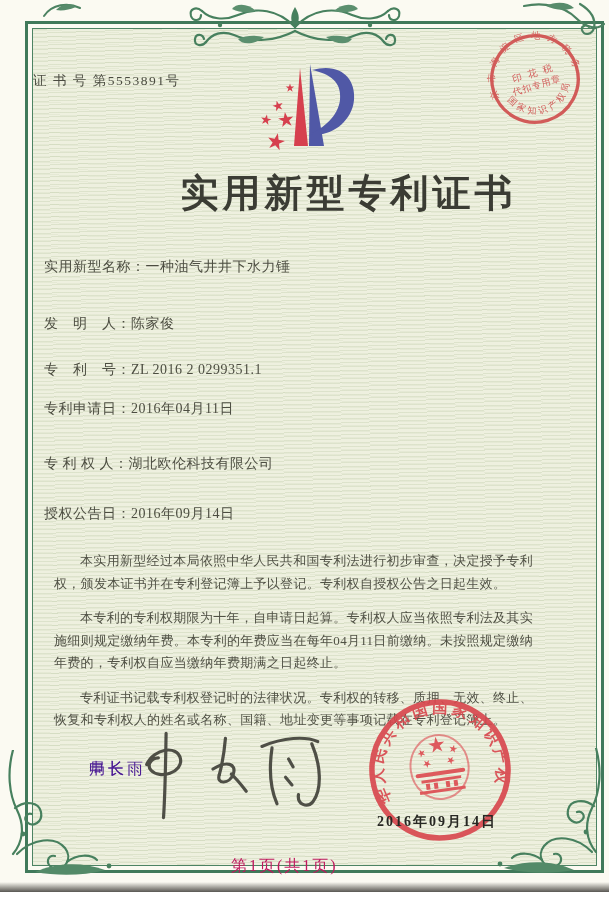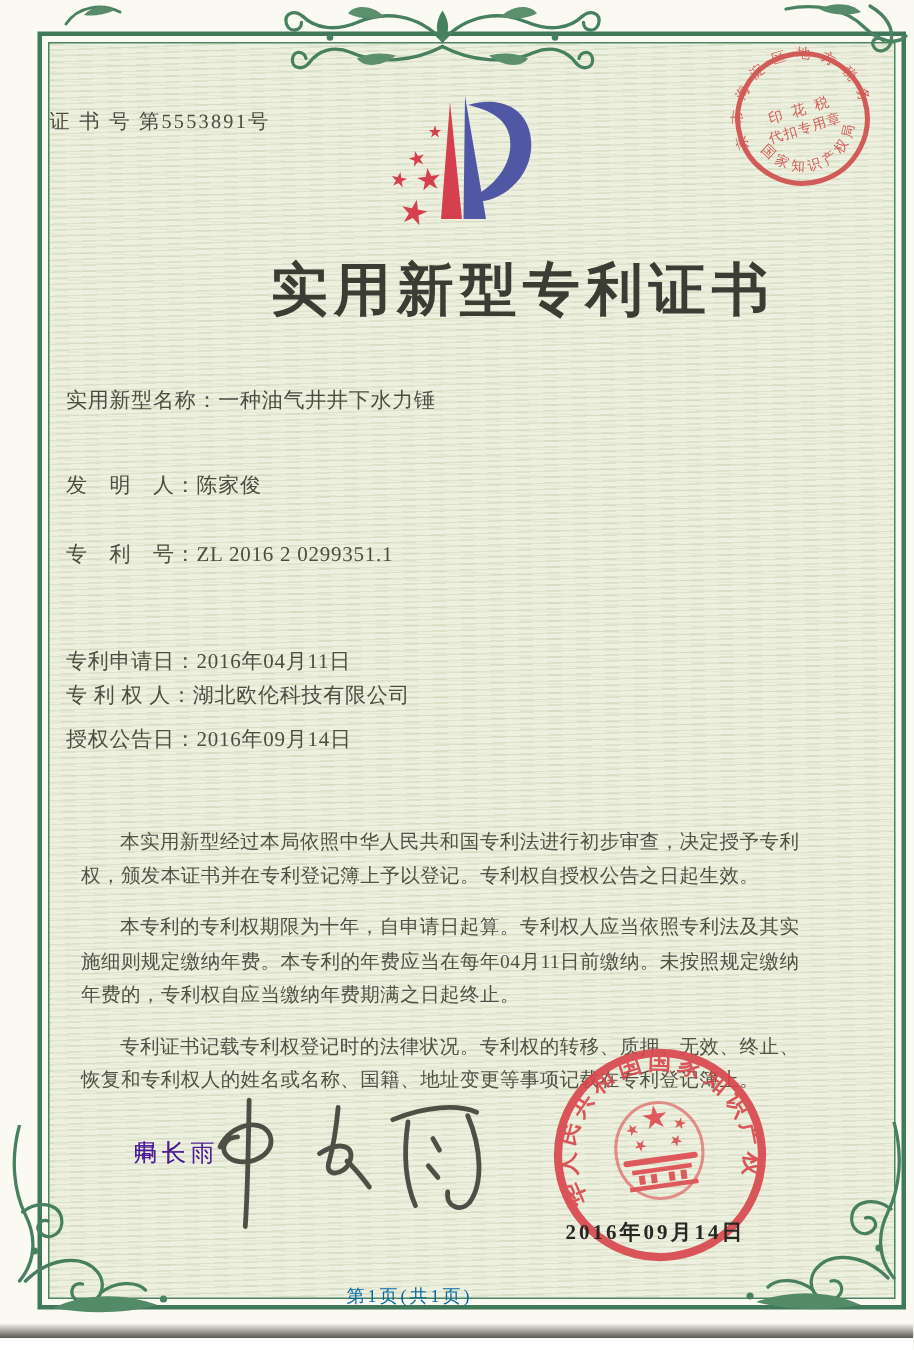--- a/index.html
+++ b/index.html
@@ -28,21 +28,21 @@
 
   .paras{left:42px;top:538px;width:503px;font-size:13px;line-height:22.5px;
     letter-spacing:.3px;color:#50514五;color:#505145;text-align:justify;}
   .paras p{margin:12px;text-indent:2em;}
 
   .signer{left:57px;font-size:16px;letter-spacing:3px;color:#4c1d95;margin-left:32px;}
 
   .seal-date{left:377px;top:813px;font-size:14px;font-weight:600;letter-spacing:2px;
     color:#272723;z-index:6;}
 
-  .footer{left:231px;top:856px;font-size:12px;letter-spacing:2px;color:#0369a1;}
+  .footer{left:231px;top:856px;font-size:16px;letter-spacing:2px;color:#be185d;}
 
   .stamp{left:487px;top:31px;width:96px;height:96px;transform:rotate(-17deg);opacity:.88;z-index:5;}
   .bigseal{left:367px;top:697px;width:146px;height:146px;transform:rotate(-8deg);opacity:.9;z-index:5;}
   .signature{left:135px;top:718px;width:195px;height:100px;transform:rotate(-3deg);z-index:4;}
   .logo{left:252px;top:60px;width:104px;height:96px;}
 
   .scan-edge{left:0;bottom:0;width:100%;height:10px;z-index:9;
     background:linear-gradient(180deg, rgba(86,84,78,0) 0%, rgba(86,84,78,.55) 55%, rgba(60,58,54,.85) 100%);}
 </style>
 </head>
@@ -135,27 +135,27 @@
 
   <div class="abs field" style="top:315px;">
     <span class="lbl">发　明　人：</span><span class="val">陈家俊</span>
   </div>
   <div class="abs field" style="top:258px;">
     <span class="lbl">实用新型名称：</span><span class="val">一种油气井井下水力锤</span>
   </div>
   <div class="abs field" style="top:361px;">
     <span class="lbl">专　利　号：</span><span class="val">ZL 2016 2 0299351.1</span>
   </div>
-  <div class="abs field" style="top:432px;">
+  <div class="abs field" style="top:400px;">
     <span class="lbl">专利申请日：</span><span class="val">2016年04月11日</span>
   </div>
   <div class="abs field" style="top:455px;">
     <span class="lbl">专 利 权 人：</span><span class="val">湖北欧伦科技有限公司</span>
   </div>
-  <div class="abs field" style="top:484px;text-align:center;">
+  <div class="abs field" style="top:505px;text-align:center;">
     <span class="lbl">授权公告日：</span><span class="val">2016年09月14日</span>
   </div>
 
   <div class="abs paras">
     <p>本实用新型经过本局依照中华人民共和国专利法进行初步审查，决定授予专利权，颁发本证书并在专利登记簿上予以登记。专利权自授权公告之日起生效。</p>
     <p>本专利的专利权期限为十年，自申请日起算。专利权人应当依照专利法及其实施细则规定缴纳年费。本专利的年费应当在每年04月11日前缴纳。未按照规定缴纳年费的，专利权自应当缴纳年费期满之日起终止。</p>
     <p>专利证书记载专利权登记时的法律状况。专利权的转移、质押、无效、终止、恢复和专利权人的姓名或名称、国籍、地址变更等事项记载在专利登记簿上。</p>
   </div>
 
   <div class="abs signer" style="top:759px;">局长</div>

